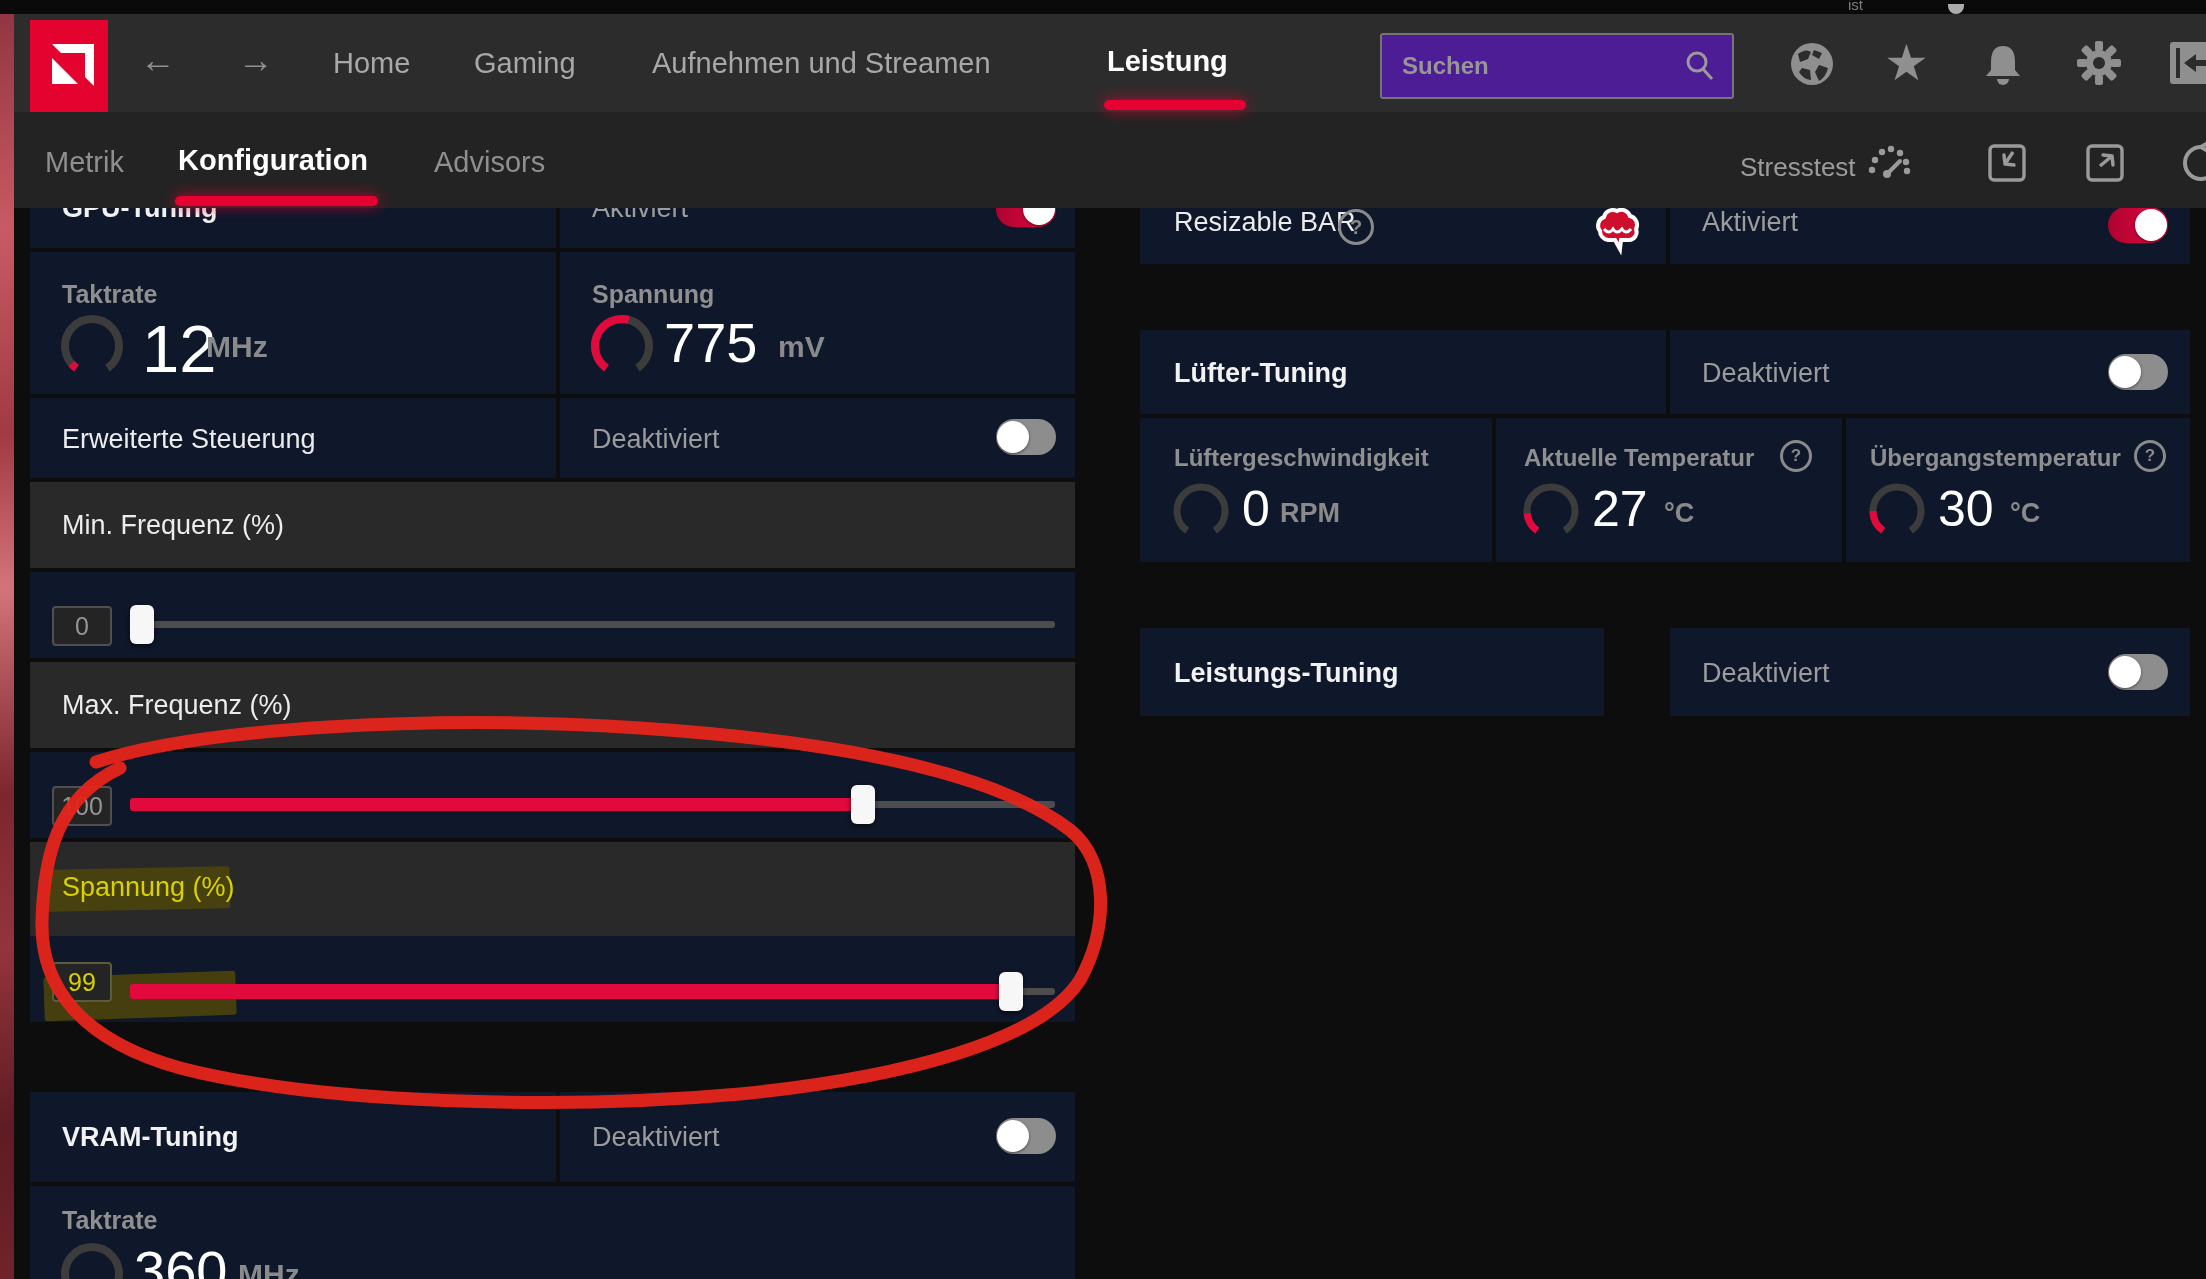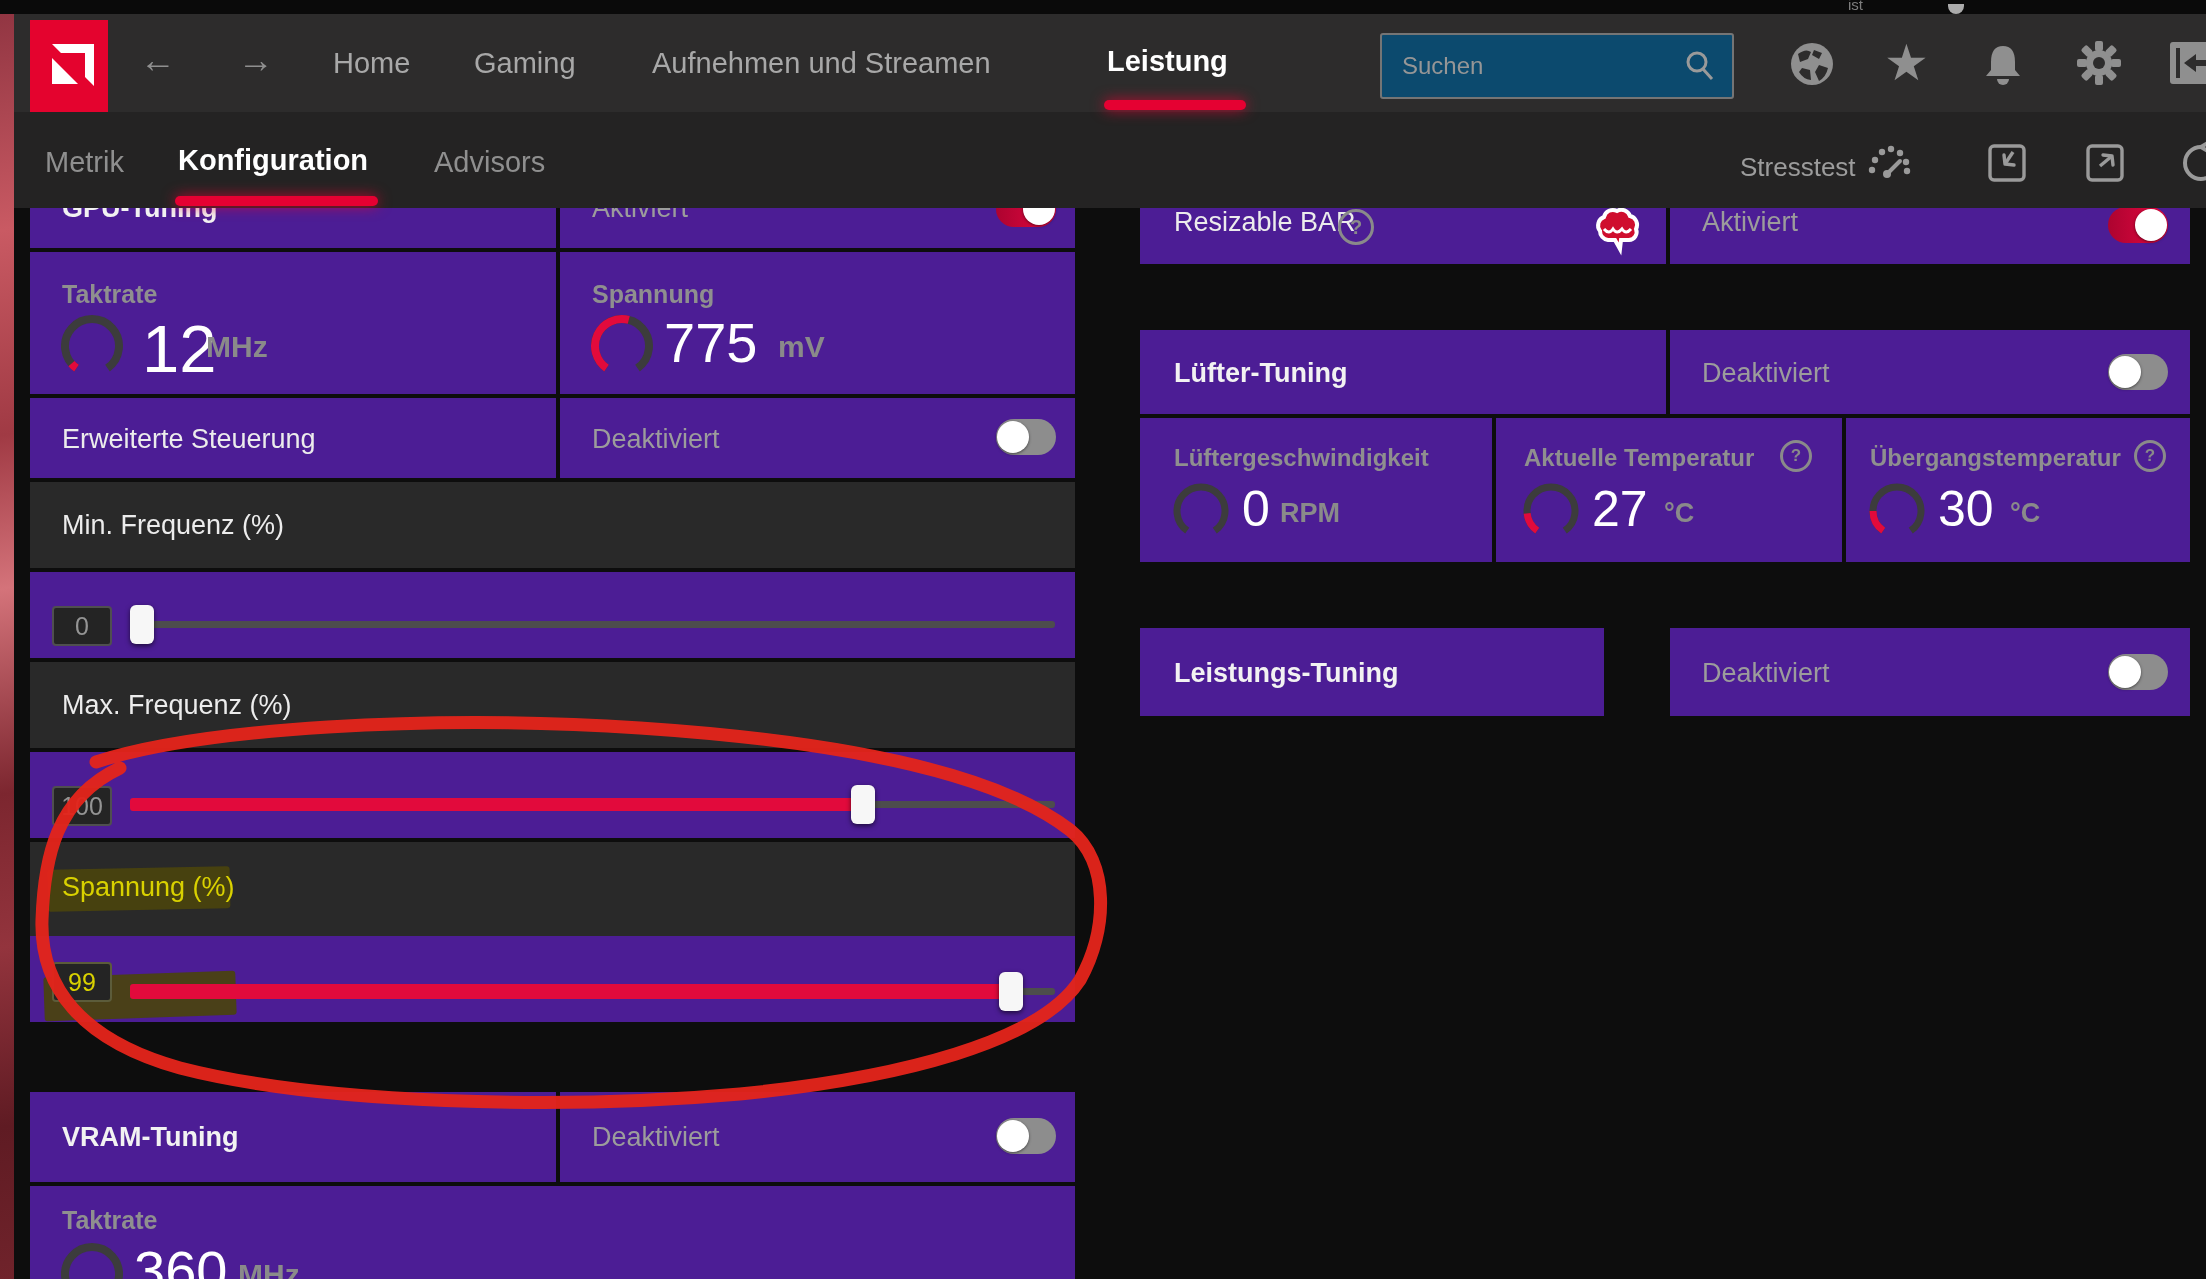--- a/index.html
+++ b/index.html
@@ -12,30 +12,30 @@
   
   #topstrip{left:0;top:0;width:2206px;height:14px;background:#0a0a0a;z-index:30;}
   #topstrip .hint{position:absolute;top:-4px;left:1848px;color:#9a9a9a;font-size:15px;opacity:.8;}
   #topstrip .orb{position:absolute;top:4px;left:1948px;width:16px;height:10px;border-radius:0 0 9px 9px;background:#bdbdbd;opacity:.9;}
   
   #topnav{left:14px;top:14px;width:2192px;height:98px;background:#2d2c2c;z-index:20;}
   .navtext{color:#a8a8a8;font-size:29px;text-align:center;}
   .navtext.active{color:#fff;}
   #amdlogo{left:30px;top:20px;width:78px;height:92px;background:#e4032e;z-index:22;}
   .arrowbtn{color:#8f8f8f;font-size:36px;line-height:1;}
-  #searchbox{left:1380px;top:33px;width:350px;height:62px;background:#0c4a6e;border:2px solid #757575;border-radius:3px;z-index:21;}
+  #searchbox{left:1380px;top:33px;width:350px;height:62px;background:#4c1d95;border:2px solid #757575;border-radius:3px;z-index:21;font-weight:bold;}
   #searchbox .ph{position:absolute;left:20px;top:17px;font-size:24px;color:#969696;}
   #searchbox svg{position:absolute;right:14px;top:13px;}
   .underline{position:absolute;height:10px;background:#e50132;border-radius:5px;box-shadow:0 0 14px rgba(229,1,50,.8);}
   
   #subnav{left:14px;top:112px;width:2192px;height:96px;background:#242323;z-index:20;}
   .subtab{font-size:29px;color:#8f8f8f;}
   .subtab.active{color:#fff;font-weight:bold;}
   
-  .cell{position:absolute;background:#4c1d95;}
+  .cell{position:absolute;background:#0f172a;}
   .cell.light{background:#292929;}
   .title{font-weight:bold;color:#f2f2f2;font-size:27px;}
   .plain{color:#ececec;font-size:27px;}
   .status{color:#9c9c9c;font-size:27px;}
   .glabel{color:#8f8f8f;font-size:25px;font-weight:bold;}
   .gval{color:#ffffff;font-weight:300;}
   .gunit{color:#8a8a8a;font-weight:bold;}
   
   .toggle{position:absolute;width:60px;height:36px;border-radius:18px;}
   .toggle .knob{position:absolute;top:2px;width:32px;height:32px;border-radius:50%;background:#fff;box-shadow:0 1px 3px rgba(0,0,0,.5);}

